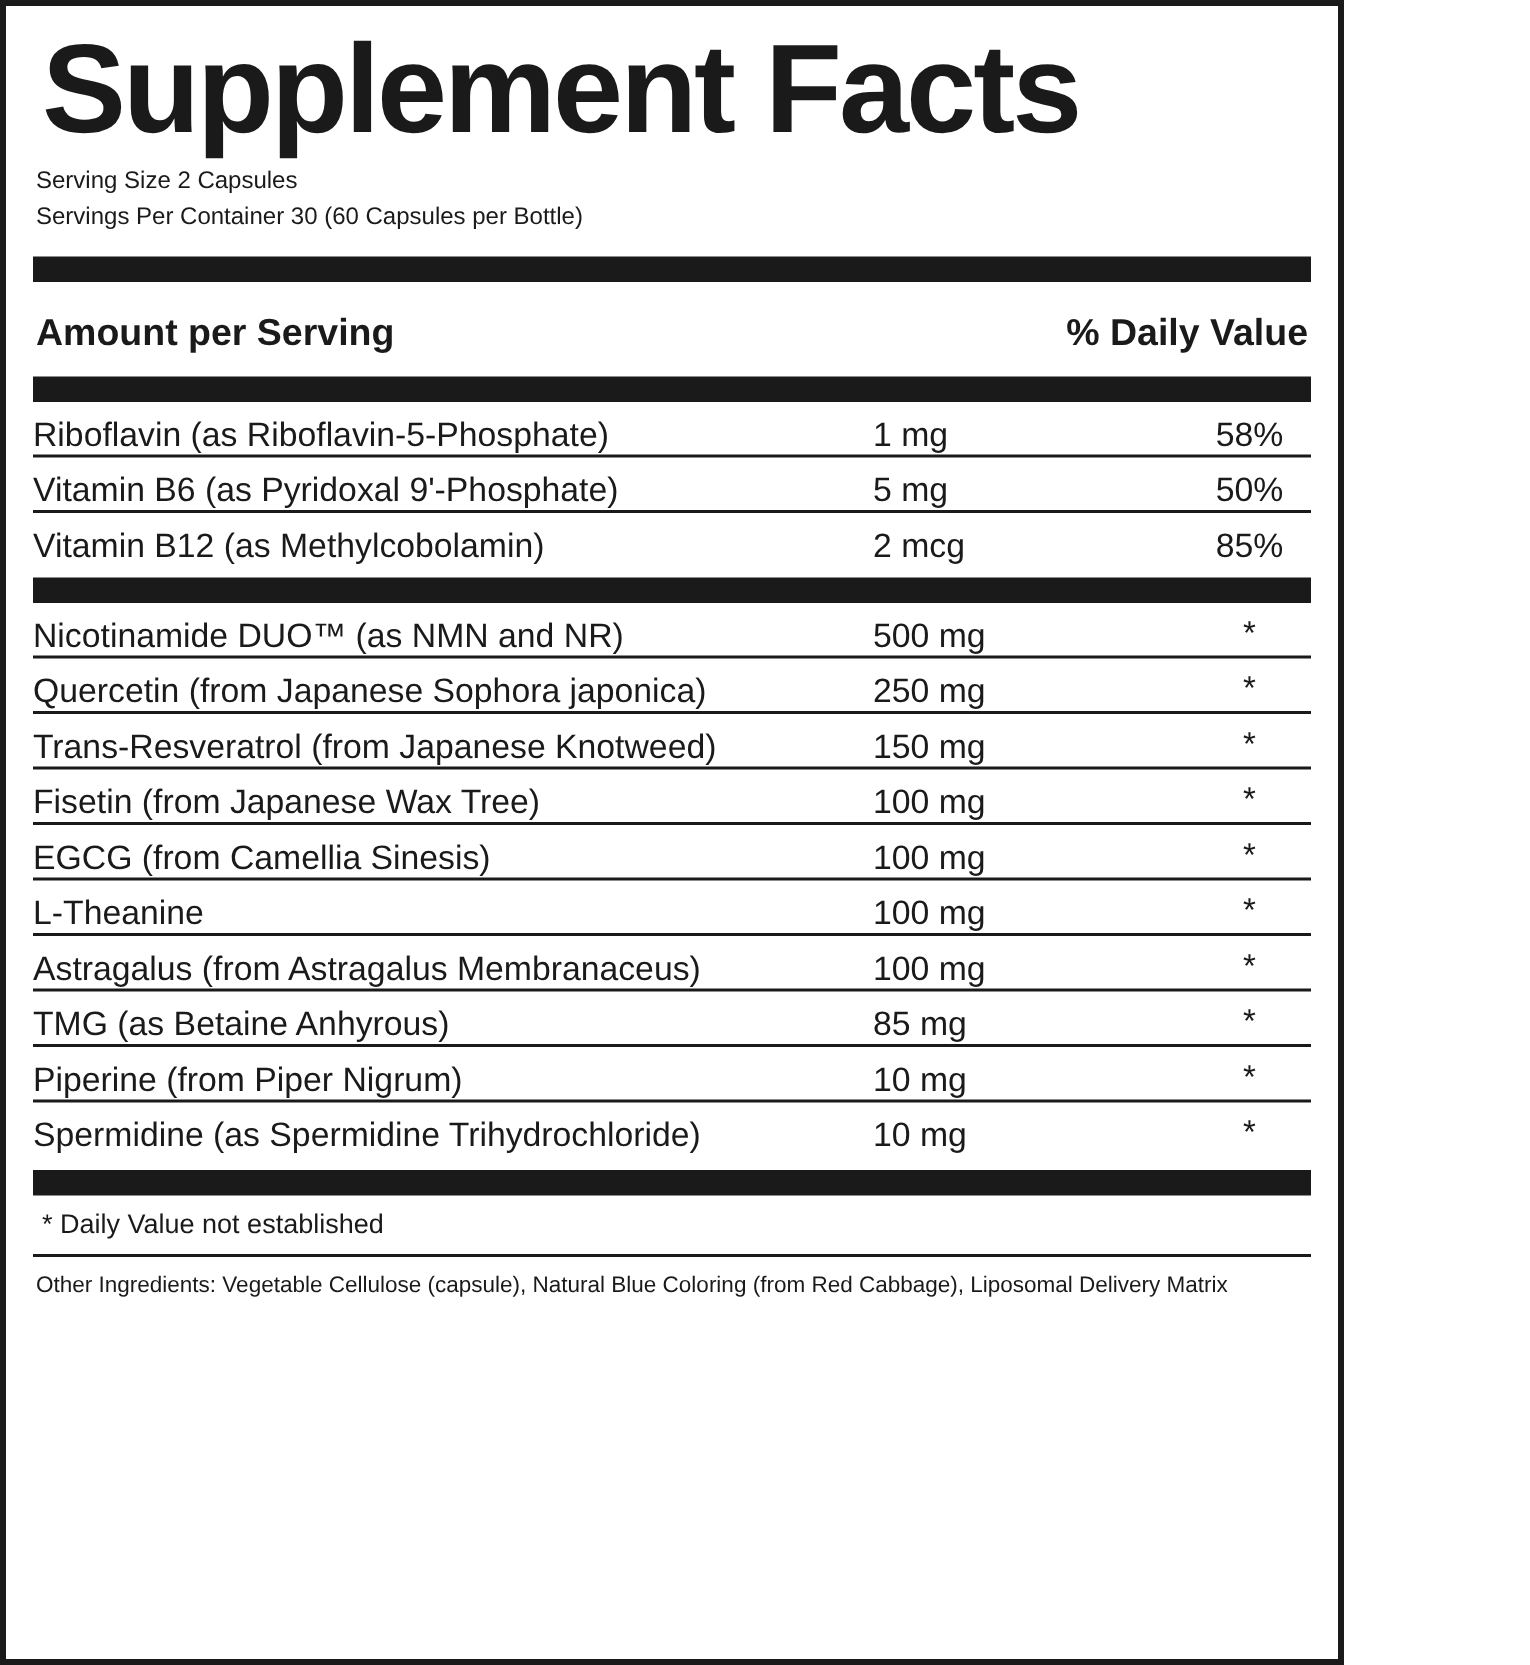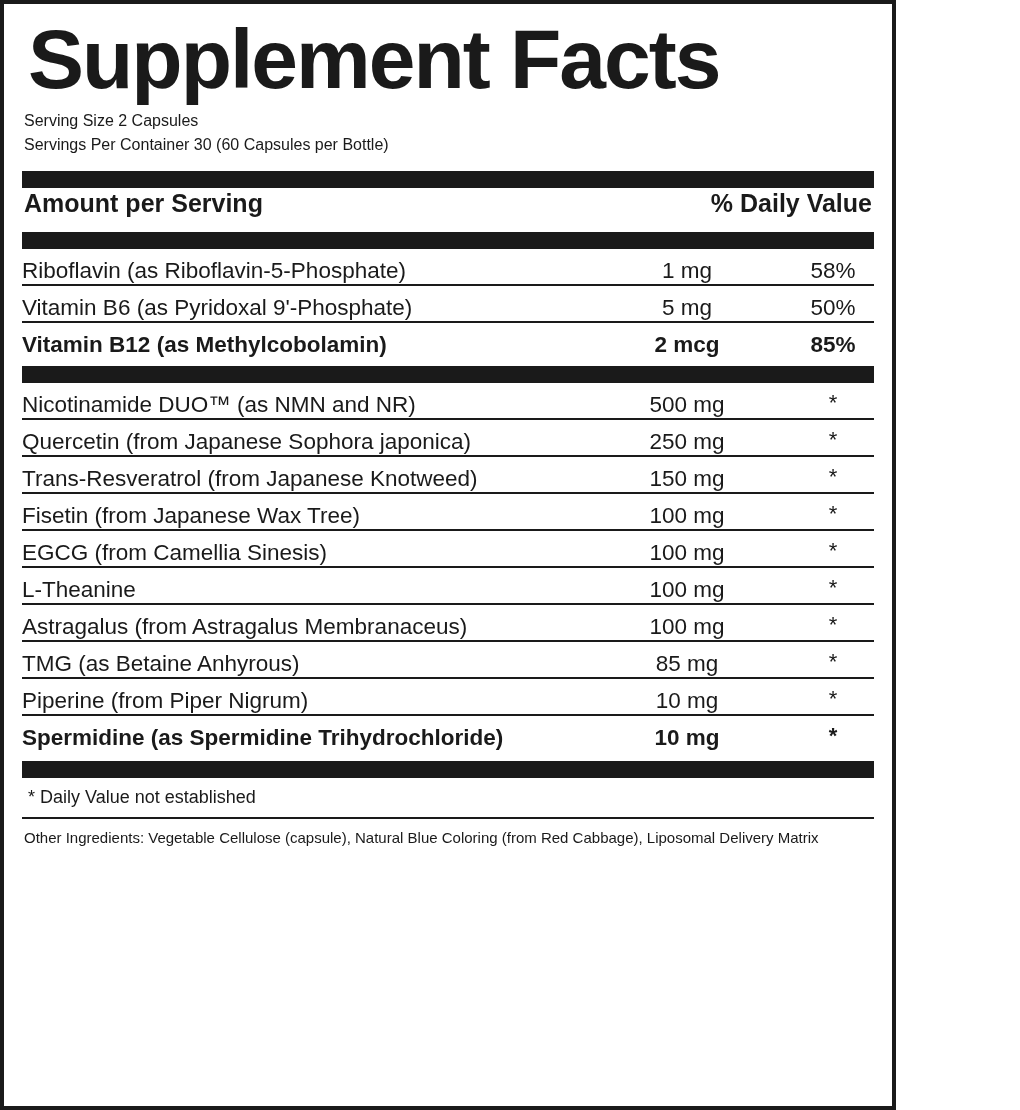--- a/index.html
+++ b/index.html
@@ -43,44 +43,43 @@
   }
   .rule-thick.tight {
     margin-top: 4px;
   }
   .amount-row {
     display: flex;
     justify-content: space-between;
     align-items: baseline;
     font-size: 25px;
     font-weight: bold;
-    padding: 1px 2px 10px 2px;
+    padding: 20px 2px 10px 2px;
   }
   table.facts {
     width: 100%;
     border-collapse: collapse;
     table-layout: fixed;
   }
   table.facts td {
     font-size: 22.5px;
     padding: 9px 0 0 0;
     border-bottom: 2px solid #1a1a1a;
     vertical-align: baseline;
   }
   table.facts tr:last-child td {
     border-bottom: none;
-    font-weight: bold;
   }
   td.nutrient {
     width: 560px;
     padding-left: 2px;
   }
   td.amount {
     width: 210px;
-    text-align: center;
+    text-align: left;
     padding-left: 8px;
   }
   td.dv {
     text-align: center;
     padding-right: 28px;
   }
   td.dv.star {
     padding-right: 0;
     text-align: center;
     padding-left: 0;

